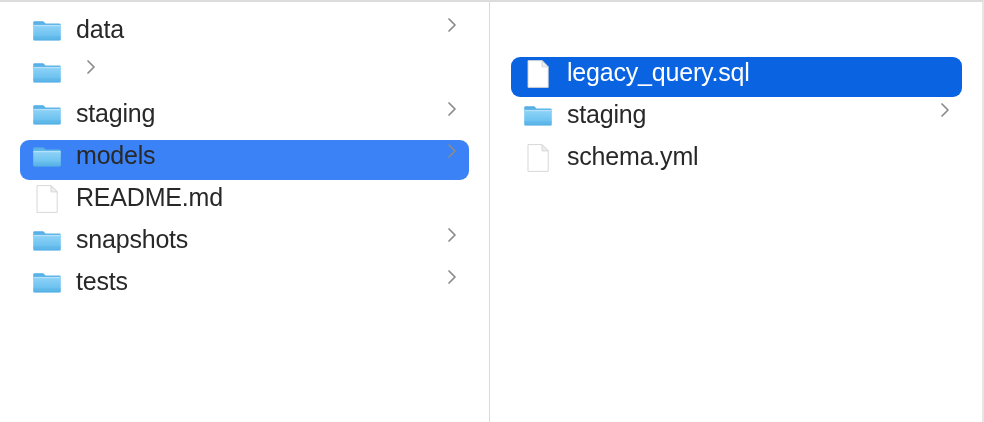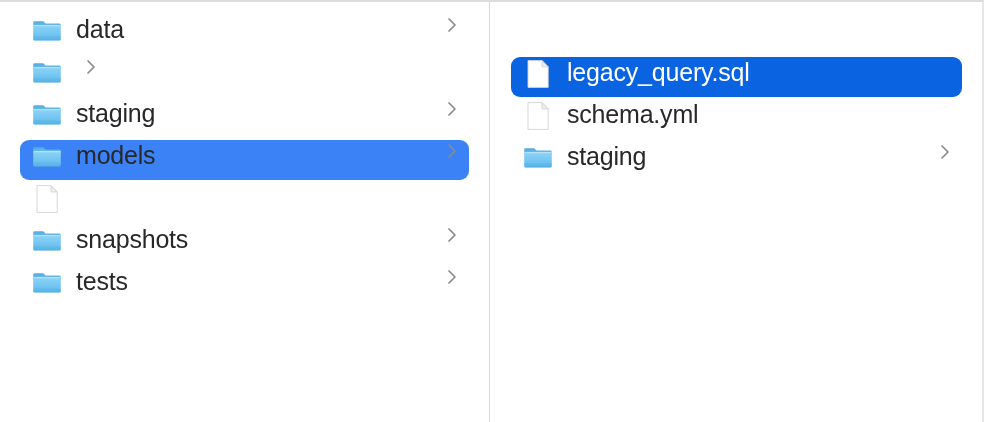--- a/index.html
+++ b/index.html
@@ -219,20 +219,21 @@
   </svg>
         </span>
       </div>
       <div class="row">
         <span class="icon">
   <svg viewBox="0 0 34 34" width="34" height="34" xmlns="http://www.w3.org/2000/svg">
     <path d="M7.0 3.6 L21.0 3.6 L27.2 9.9 L27.2 30.4 L7.0 30.4 Z" fill="#ffffff" stroke="#d2d2d2" stroke-width="0.9" stroke-linejoin="round"></path>
     <path d="M21.0 3.6 L27.2 9.9 L21.0 9.9 Z" fill="#efefef" stroke="#d2d2d2" stroke-width="0.9" stroke-linejoin="round"></path>
   </svg>
         </span>
+        <span class="label">README.md</span>
         <span class="chevron hidden">
   <svg viewBox="0 0 14 22" width="14" height="22" xmlns="http://www.w3.org/2000/svg">
     <path d="M4 5 L10 11 L4 17" fill="none" stroke="#8a8a8a" stroke-width="1.7" stroke-linecap="round" stroke-linejoin="round"></path>
   </svg>
         </span>
       </div>
       <div class="row">
         <span class="icon">
   <svg viewBox="0 0 34 34" width="34" height="34" xmlns="http://www.w3.org/2000/svg">
     <defs>
@@ -300,54 +301,54 @@
         <span class="label">legacy_query.sql</span>
         <span class="chevron hidden">
   <svg viewBox="0 0 14 22" width="14" height="22" xmlns="http://www.w3.org/2000/svg">
     <path d="M4 5 L10 11 L4 17" fill="none" stroke="#8a8a8a" stroke-width="1.7" stroke-linecap="round" stroke-linejoin="round"></path>
   </svg>
         </span>
       </div>
       <div class="row">
         <span class="icon">
   <svg viewBox="0 0 34 34" width="34" height="34" xmlns="http://www.w3.org/2000/svg">
+    <defs>
+      <linearGradient id="fbody" x1="0" y1="0" x2="0" y2="1">
+        <stop offset="0%" stop-color="#8fd3f7"></stop>
+        <stop offset="55%" stop-color="#74c6f2"></stop>
+        <stop offset="100%" stop-color="#5fb8ea"></stop>
+      </linearGradient>
+      <linearGradient id="ftab" x1="0" y1="0" x2="0" y2="1">
+        <stop offset="0%" stop-color="#4ea9e2"></stop>
+        <stop offset="100%" stop-color="#6fc2ef"></stop>
+      </linearGradient>
+    </defs>
+    <path d="M3.2 8.6 Q3.2 7.2 4.7 7.2 L13.2 7.2 L15.6 9.6 L29.3 9.6 Q30.8 9.6 30.8 11.0 L30.8 13.2 L3.2 13.2 Z" fill="url(#ftab)"></path>
+    <rect x="3.2" y="11.0" width="27.6" height="15.6" rx="1.7" fill="url(#fbody)"></rect>
+    <rect x="3.2" y="22.4" width="27.6" height="1.5" fill="#57b2e6" opacity="0.55"></rect>
+    <rect x="3.2" y="24.6" width="27.6" height="2.0" rx="1.0" fill="#4aa7de" opacity="0.45"></rect>
+    <rect x="3.2" y="11.0" width="27.6" height="1.2" fill="#ffffff" opacity="0.35"></rect>
+  </svg>
+        </span>
+        <span class="label">staging</span>
+        <span class="chevron">
+  <svg viewBox="0 0 14 22" width="14" height="22" xmlns="http://www.w3.org/2000/svg">
+    <path d="M4 5 L10 11 L4 17" fill="none" stroke="#8a8a8a" stroke-width="1.7" stroke-linecap="round" stroke-linejoin="round"></path>
+  </svg>
+        </span>
+      </div>
+      <div class="row">
+        <span class="icon">
+  <svg viewBox="0 0 34 34" width="34" height="34" xmlns="http://www.w3.org/2000/svg">
     <path d="M7.0 3.6 L21.0 3.6 L27.2 9.9 L27.2 30.4 L7.0 30.4 Z" fill="#ffffff" stroke="#d2d2d2" stroke-width="0.9" stroke-linejoin="round"></path>
     <path d="M21.0 3.6 L27.2 9.9 L21.0 9.9 Z" fill="#efefef" stroke="#d2d2d2" stroke-width="0.9" stroke-linejoin="round"></path>
   </svg>
         </span>
         <span class="label">schema.yml</span>
         <span class="chevron hidden">
   <svg viewBox="0 0 14 22" width="14" height="22" xmlns="http://www.w3.org/2000/svg">
     <path d="M4 5 L10 11 L4 17" fill="none" stroke="#8a8a8a" stroke-width="1.7" stroke-linecap="round" stroke-linejoin="round"></path>
   </svg>
         </span>
       </div>
-      <div class="row">
-        <span class="icon">
-  <svg viewBox="0 0 34 34" width="34" height="34" xmlns="http://www.w3.org/2000/svg">
-    <defs>
-      <linearGradient id="fbody" x1="0" y1="0" x2="0" y2="1">
-        <stop offset="0%" stop-color="#8fd3f7"></stop>
-        <stop offset="55%" stop-color="#74c6f2"></stop>
-        <stop offset="100%" stop-color="#5fb8ea"></stop>
-      </linearGradient>
-      <linearGradient id="ftab" x1="0" y1="0" x2="0" y2="1">
-        <stop offset="0%" stop-color="#4ea9e2"></stop>
-        <stop offset="100%" stop-color="#6fc2ef"></stop>
-      </linearGradient>
-    </defs>
-    <path d="M3.2 8.6 Q3.2 7.2 4.7 7.2 L13.2 7.2 L15.6 9.6 L29.3 9.6 Q30.8 9.6 30.8 11.0 L30.8 13.2 L3.2 13.2 Z" fill="url(#ftab)"></path>
-    <rect x="3.2" y="11.0" width="27.6" height="15.6" rx="1.7" fill="url(#fbody)"></rect>
-    <rect x="3.2" y="22.4" width="27.6" height="1.5" fill="#57b2e6" opacity="0.55"></rect>
-    <rect x="3.2" y="24.6" width="27.6" height="2.0" rx="1.0" fill="#4aa7de" opacity="0.45"></rect>
-    <rect x="3.2" y="11.0" width="27.6" height="1.2" fill="#ffffff" opacity="0.35"></rect>
-  </svg>
-        </span>
-        <span class="label">staging</span>
-        <span class="chevron">
-  <svg viewBox="0 0 14 22" width="14" height="22" xmlns="http://www.w3.org/2000/svg">
-    <path d="M4 5 L10 11 L4 17" fill="none" stroke="#8a8a8a" stroke-width="1.7" stroke-linecap="round" stroke-linejoin="round"></path>
-  </svg>
-        </span>
-      </div>
     </div>
 
 </div>
 
 </body></html>

